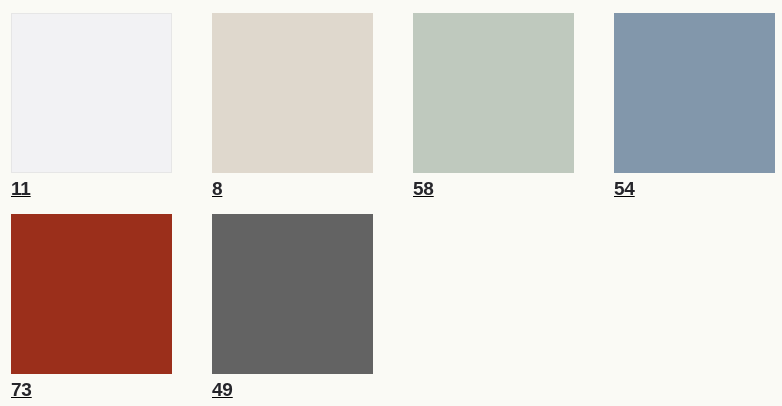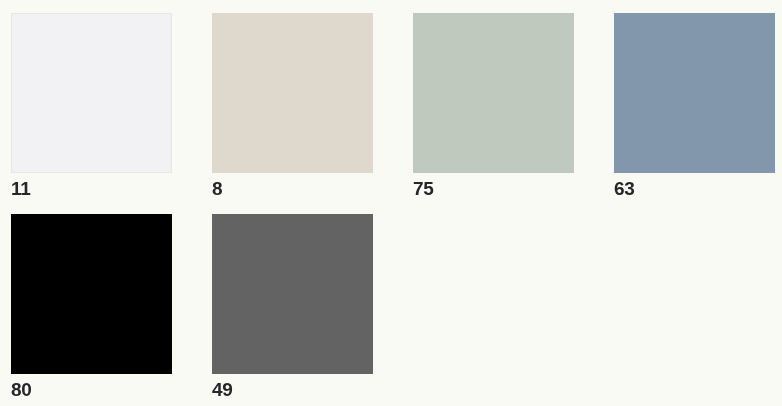--- a/index.html
+++ b/index.html
@@ -17,20 +17,21 @@
     box-sizing: border-box;
     width: 782px;
     height: 406px;
     padding: 13px 10px 0 11px;
     display: grid;
     grid-template-columns: repeat(4, 161px);
     grid-template-rows: repeat(2, auto);
     column-gap: 40px;
     row-gap: 14px;
     align-content: start;
+    text-decoration: underline;
   }
   .swatch-cell {
     display: flex;
     flex-direction: column;
     align-items: flex-start;
   }
   .swatch-chip {
     width: 161px;
     height: 160px;
     box-sizing: border-box;
@@ -56,27 +57,27 @@
     <div class="swatch-cell">
       <div class="swatch-chip bordered" style="background-color: rgb(242, 242, 244); border-color: rgb(230, 230, 230);"></div>
       <div class="swatch-label">11</div>
     </div>
     <div class="swatch-cell">
       <div class="swatch-chip" style="background-color: rgb(223, 216, 205);"></div>
       <div class="swatch-label">8</div>
     </div>
     <div class="swatch-cell">
       <div class="swatch-chip" style="background-color: rgb(191, 201, 190);"></div>
-      <div class="swatch-label">75</div>
+      <div class="swatch-label">58</div>
     </div>
     <div class="swatch-cell">
       <div class="swatch-chip" style="background-color: rgb(130, 151, 171);"></div>
-      <div class="swatch-label">63</div>
+      <div class="swatch-label">54</div>
     </div>
     <div class="swatch-cell">
-      <div class="swatch-chip" style="background-color: rgb(0, 0, 0);"></div>
-      <div class="swatch-label">80</div>
+      <div class="swatch-chip" style="background-color: rgb(155, 47, 27);"></div>
+      <div class="swatch-label">73</div>
     </div>
     <div class="swatch-cell">
       <div class="swatch-chip" style="background-color: rgb(99, 99, 99);"></div>
       <div class="swatch-label">49</div>
     </div>
   </div>
 
 </body></html>

